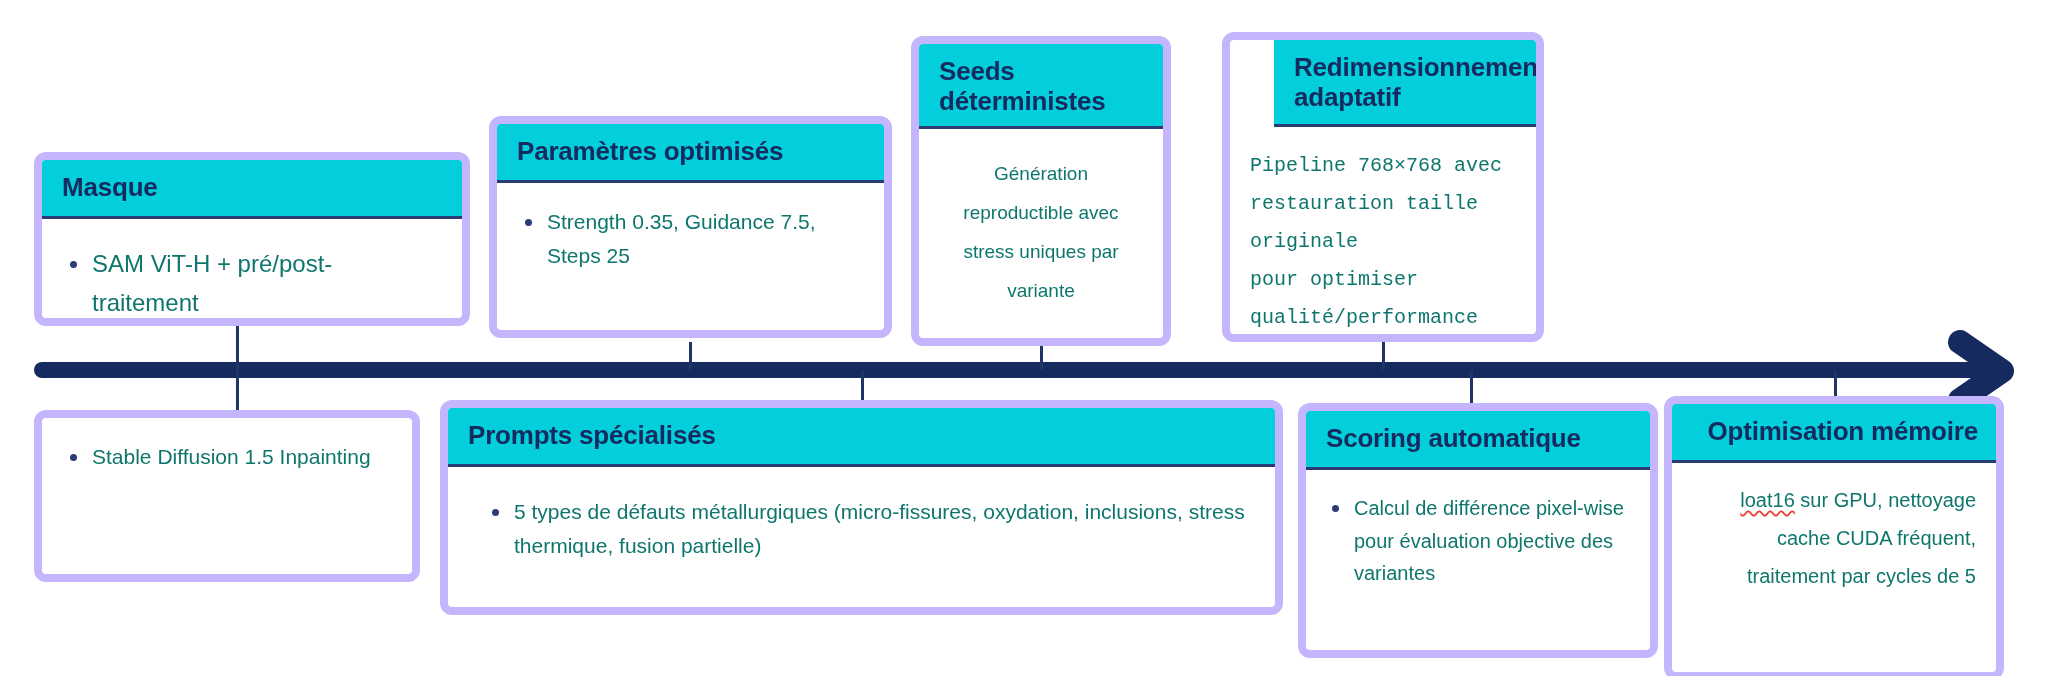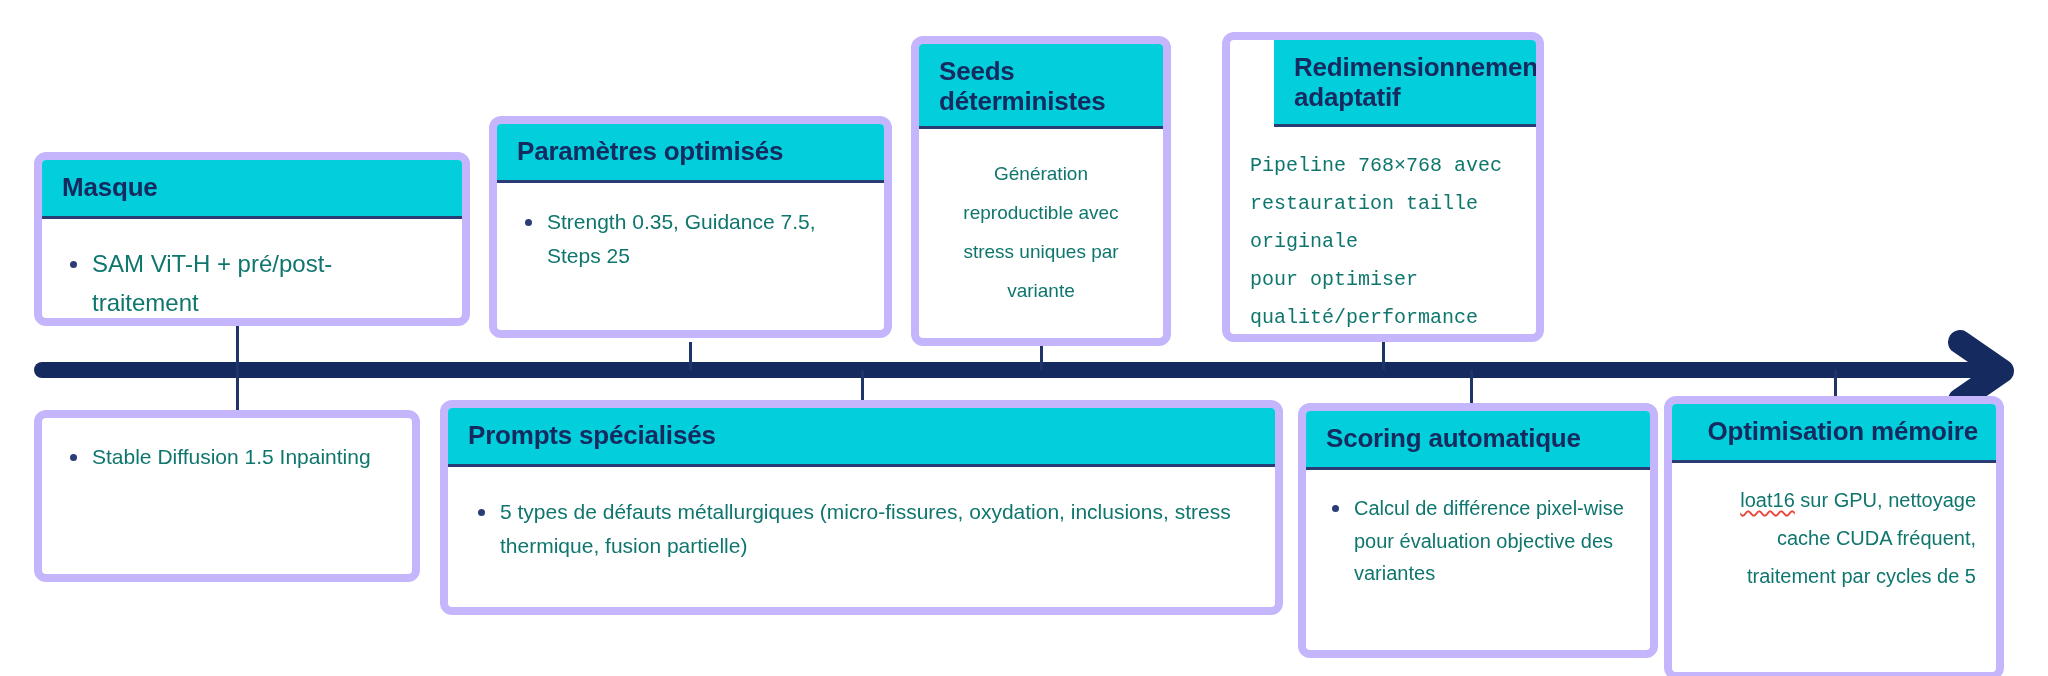--- a/index.html
+++ b/index.html
@@ -119,21 +119,21 @@
   #card-resize      { left: 1222px; top: 32px;  width: 322px; height: 310px; }
   #card-resize  .card-header { font-size: 26px; padding-bottom: 12px; margin-left: 44px; }
   #card-resize  .card-body   { font-size: 20px; padding: 20px 28px 10px 20px; font-family: Liberation Mono, monospace; }
 
   #card-base        { left: 34px;   top: 410px; width: 386px; height: 172px; }
   #card-base    .card-header { font-size: 26px; padding: 20px 20px 22px 20px; }
   #card-base    .card-body   { font-size: 21px; padding-top: 22px; }
 
   #card-prompts     { left: 440px;  top: 400px; width: 843px; height: 215px; }
   #card-prompts .card-header { font-size: 26px; }
-  #card-prompts .card-body   { font-size: 21px; padding: 28px 26px 12px 26px; }
+  #card-prompts .card-body   { font-size: 21px; padding: 28px 26px 12px 40px; }
 
   #card-scoring     { left: 1290px; top: 403px; width: 360px; height: 255px; margin-left: 8px; }
   #card-scoring .card-header { font-size: 26px; }
   #card-scoring .card-body   { font-size: 20px; padding: 22px 22px 10px 22px; }
 
   #card-memoire     { left: 1664px; top: 396px; width: 340px; height: 284px; text-align: right; }
   #card-memoire .card-header { font-size: 26px; padding: 12px 18px 14px 18px; }
   #card-memoire .card-body   { font-size: 20px; padding: 18px 20px 10px 20px; }
 </style>
 </head>

